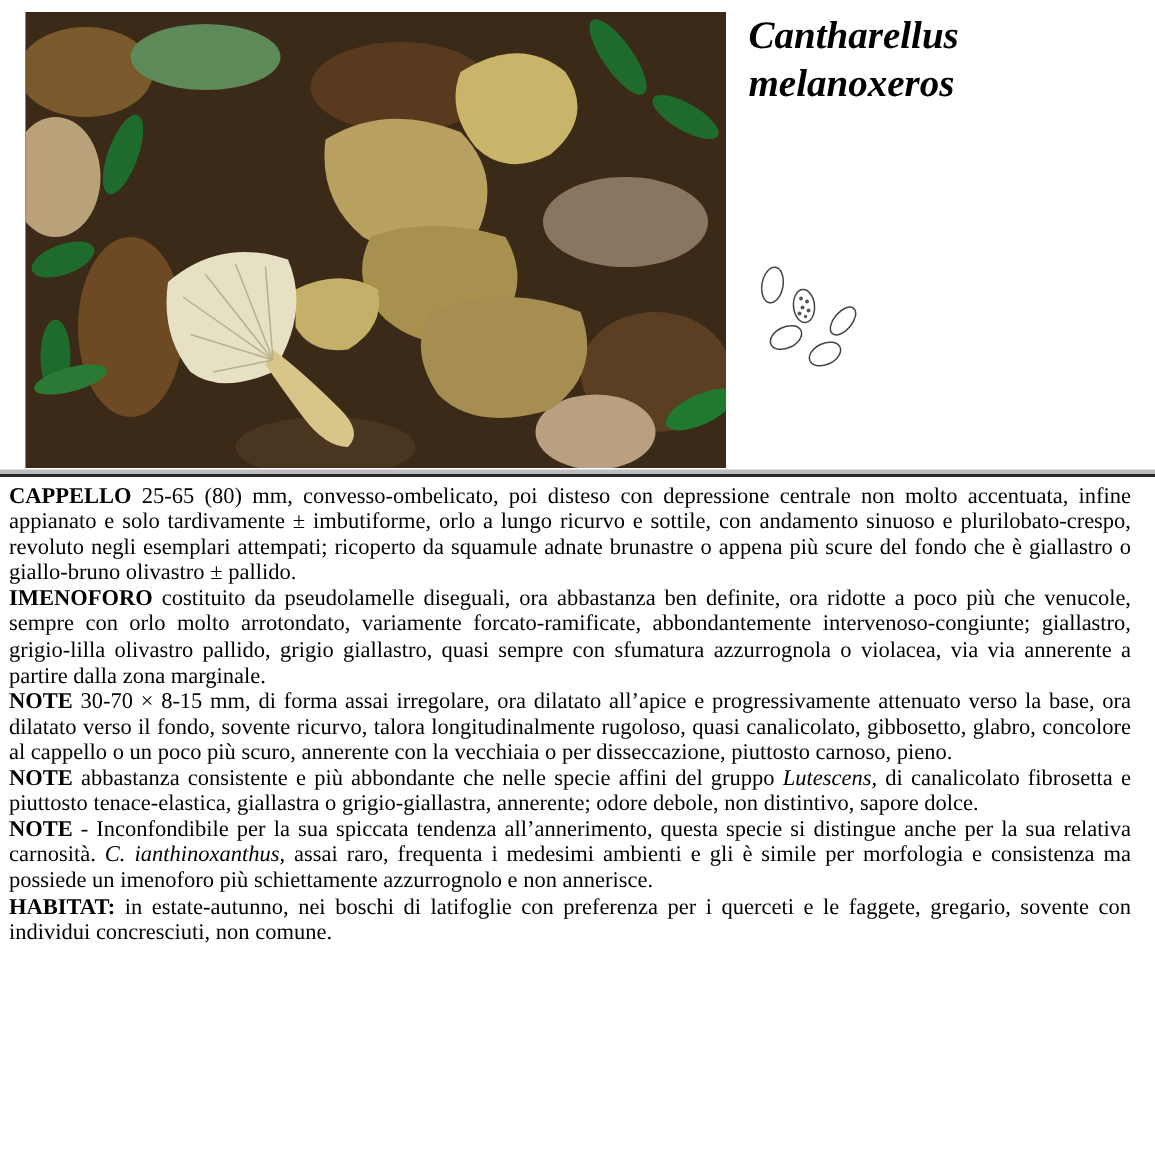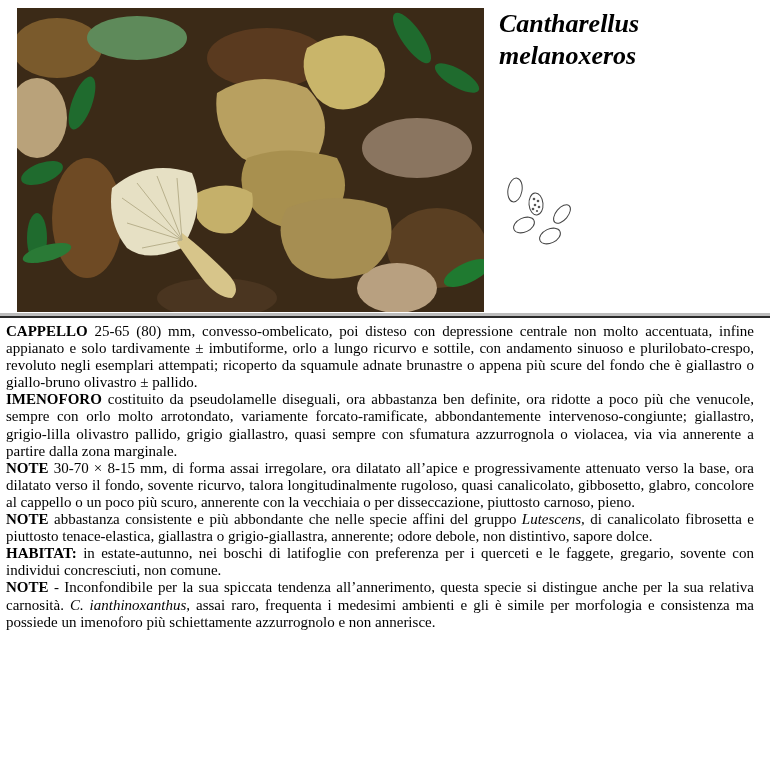--- a/index.html
+++ b/index.html
@@ -93,15 +93,15 @@
 </div>
 
 <div class="rule-light"></div>
 <div class="rule-dark"></div>
 
 <div class="text">
   <p><b>CAPPELLO</b><span> 25-65 (80) mm, convesso-ombelicato, poi disteso con depressione centrale non molto accentuata, infine appianato e solo tardivamente ± imbutiforme, orlo a lungo ricurvo e sottile, con andamento sinuoso e plurilobato-crespo, revoluto negli esemplari attempati; ricoperto da squamule adnate brunastre o appena più scure del fondo che è giallastro o giallo-bruno olivastro ± pallido.</span></p>
   <p><b>IMENOFORO</b><span> costituito da pseudolamelle diseguali, ora abbastanza ben definite, ora ridotte a poco più che venucole, sempre con orlo molto arrotondato, variamente forcato-ramificate, abbondantemente intervenoso-congiunte; giallastro, grigio-lilla olivastro pallido, grigio giallastro, quasi sempre con sfumatura azzurrognola o violacea, via via annerente a partire dalla zona marginale.</span></p>
   <p><b>NOTE</b><span> 30-70 × 8-15 mm, di forma assai irregolare, ora dilatato all’apice e progressivamente attenuato verso la base, ora dilatato verso il fondo, sovente ricurvo, talora longitudinalmente rugoloso, quasi canalicolato, gibbosetto, glabro, concolore al cappello o un poco più scuro, annerente con la vecchiaia o per disseccazione, piuttosto carnoso, pieno.</span></p>
   <p><b>NOTE</b><span> abbastanza consistente e più abbondante che nelle specie affini del gruppo </span><i>Lutescens,</i><span> di canalicolato fibrosetta e piuttosto tenace-elastica, giallastra o grigio-giallastra, annerente; odore debole, non distintivo, sapore dolce.</span></p>
+  <p><b>NOTE</b><span> - Inconfondibile per la sua spiccata tendenza all’annerimento, questa specie si distingue anche per la sua relativa carnosità. </span><i>C. ianthinoxanthus</i><span>, assai raro, frequenta i medesimi ambienti e gli è simile per morfologia e consistenza ma possiede un imenoforo più schiettamente azzurrognolo e non annerisce.</span></p>
   <p><b>HABITAT:</b><span> in estate-autunno, nei boschi di latifoglie con preferenza per i querceti e le faggete, gregario, sovente con individui concresciuti, non comune.</span></p>
-  <p><b>NOTE</b><span> - Inconfondibile per la sua spiccata tendenza all’annerimento, questa specie si distingue anche per la sua relativa carnosità. </span><i>C. ianthinoxanthus</i><span>, assai raro, frequenta i medesimi ambienti e gli è simile per morfologia e consistenza ma possiede un imenoforo più schiettamente azzurrognolo e non annerisce.</span></p>
 </div>
 
 </body></html>

